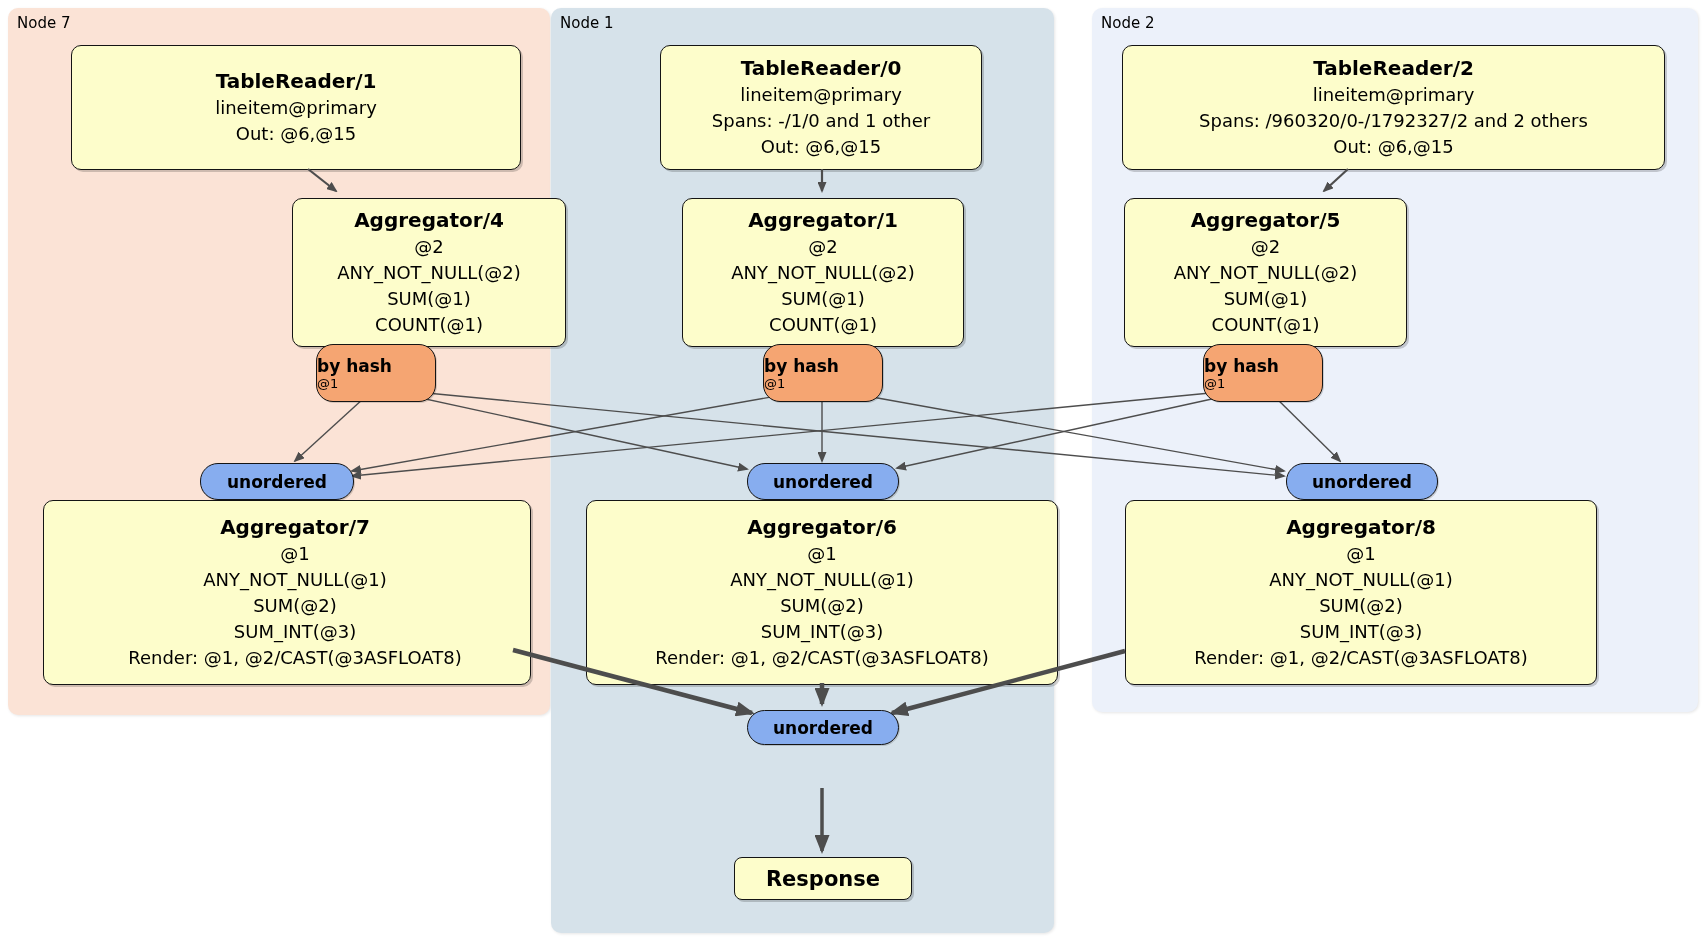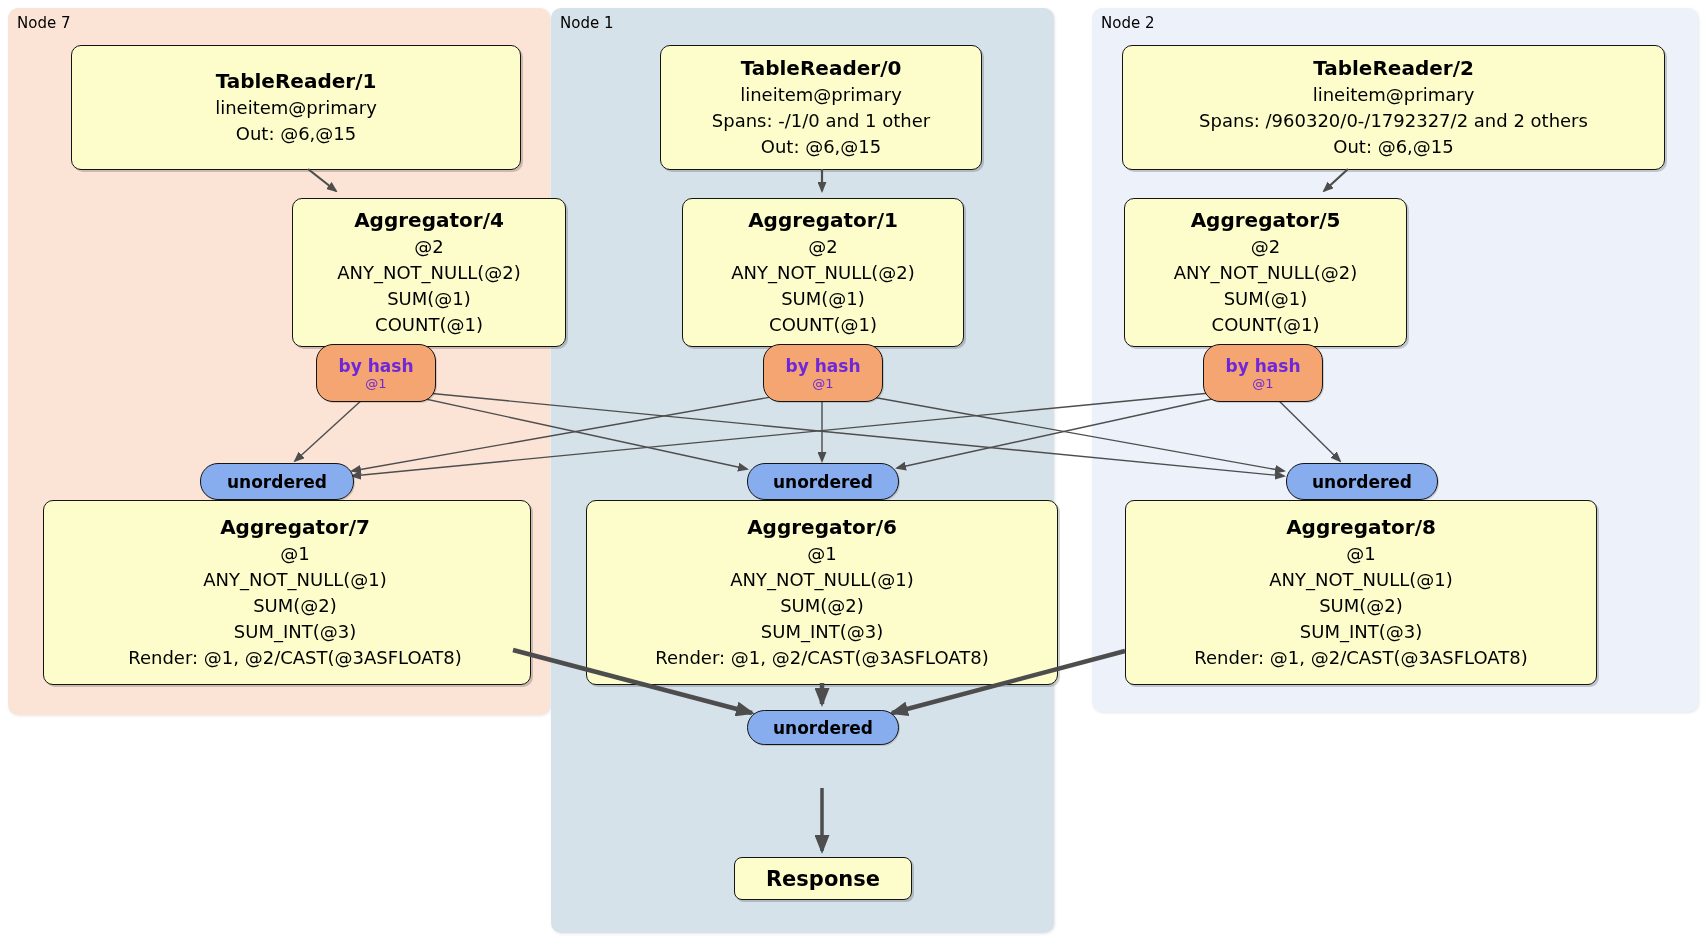--- a/index.html
+++ b/index.html
@@ -13,21 +13,21 @@
         box-shadow:2px 2px 0 rgba(0,0,0,0.18);z-index:1;display:flex;flex-direction:column;
         align-items:center;justify-content:center;text-align:center;color:#000;}
   .pbox .title{font-weight:bold;font-size:20px;line-height:27px;white-space:nowrap;}
   .pbox .line{font-size:18px;line-height:26px;white-space:nowrap;}
 
   .simplebox{position:absolute;background:var(--box-bg,#fdfdcb);border:1.6px solid #141414;border-radius:8px;
         box-shadow:2px 2px 0 rgba(0,0,0,0.18);z-index:3;display:flex;align-items:center;justify-content:center;
         font-weight:bold;font-size:21px;color:#000;}
 
   .router{position:absolute;background:var(--router-bg,#f5a572);border:1.6px solid #141414;border-radius:17px;
-        z-index:3;display:flex;flex-direction:column;align-items:center;justify-content:center;color:#6d28d9;
+        z-index:3;display:flex;flex-direction:column;justify-content:center;color:#000000;
         box-shadow:1px 1px 0 rgba(0,0,0,0.15);}
   .router .rlabel{font-weight:bold;font-size:17px;line-height:20px;}
   .router .rtag{font-size:13px;line-height:15px;}
 
   .stream{position:absolute;background:var(--stream-bg,#87adef);border:1.7px solid #141414;border-radius:18px;
         z-index:3;display:flex;align-items:center;justify-content:center;color:#000;
         font-weight:bold;font-size:17px;box-shadow:1px 1px 0 rgba(0,0,0,0.15);}
 
   #edges{position:absolute;left:0;top:0;z-index:2;pointer-events:none;}
 </style>

